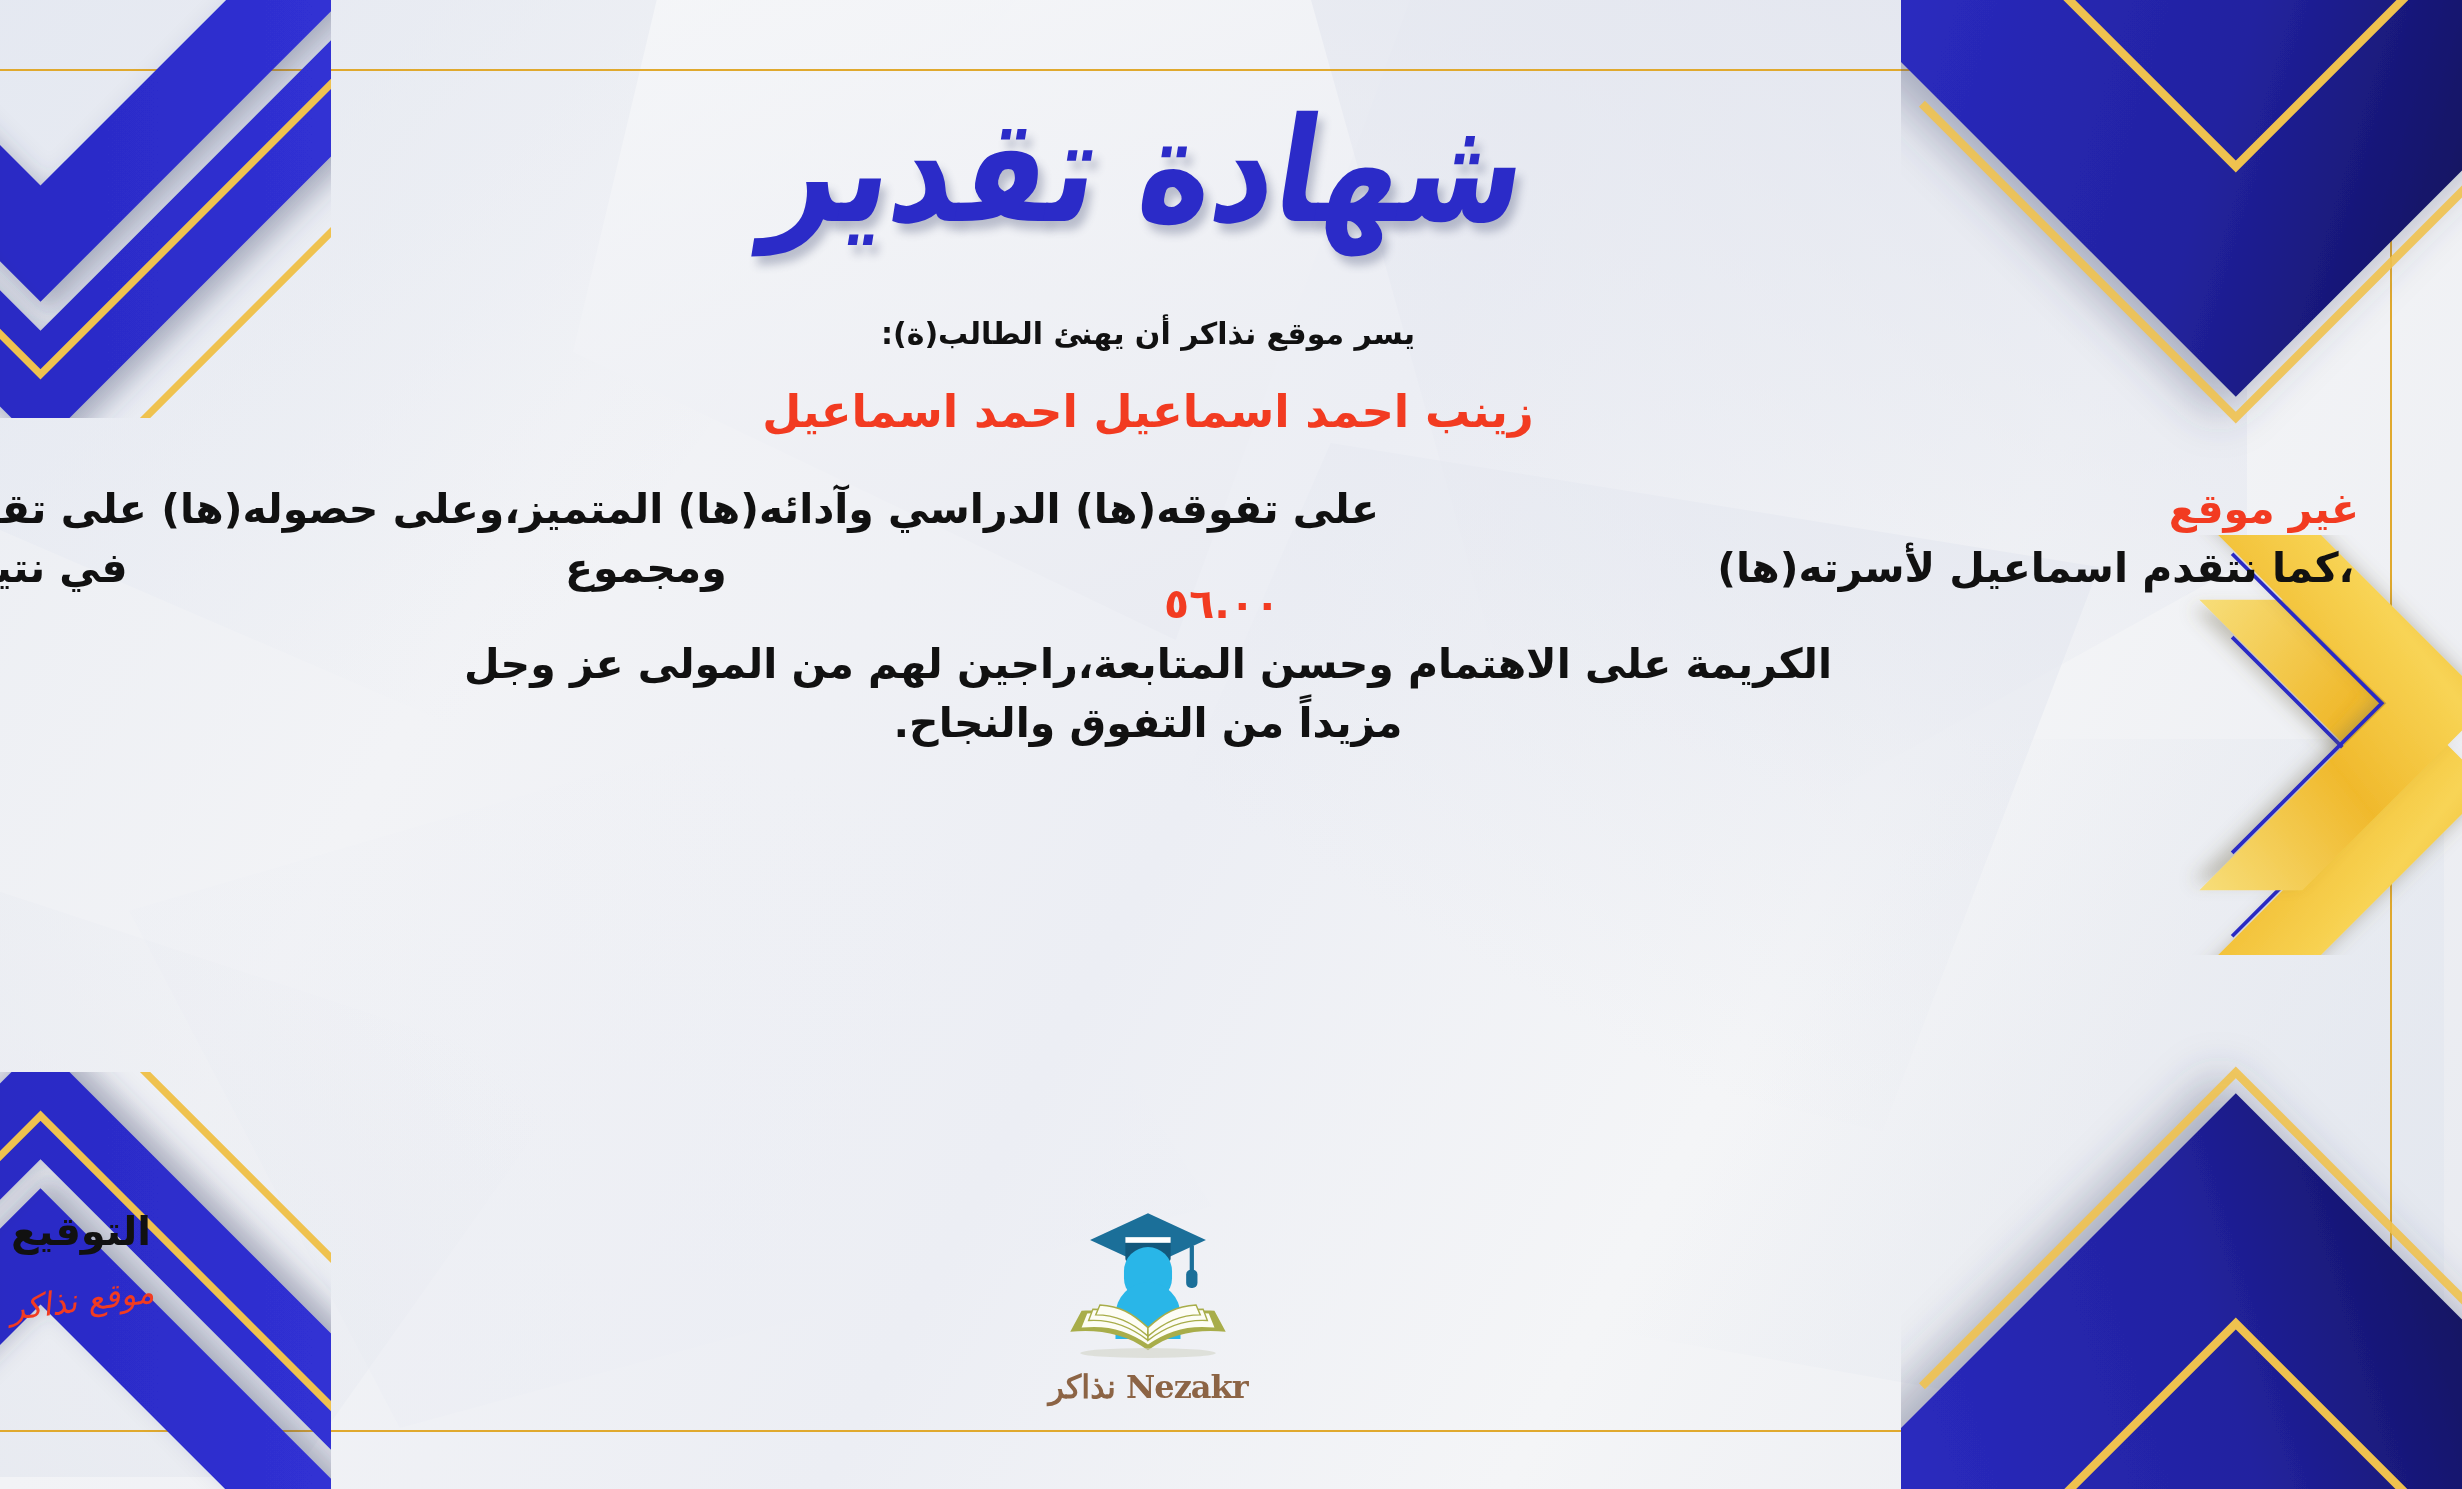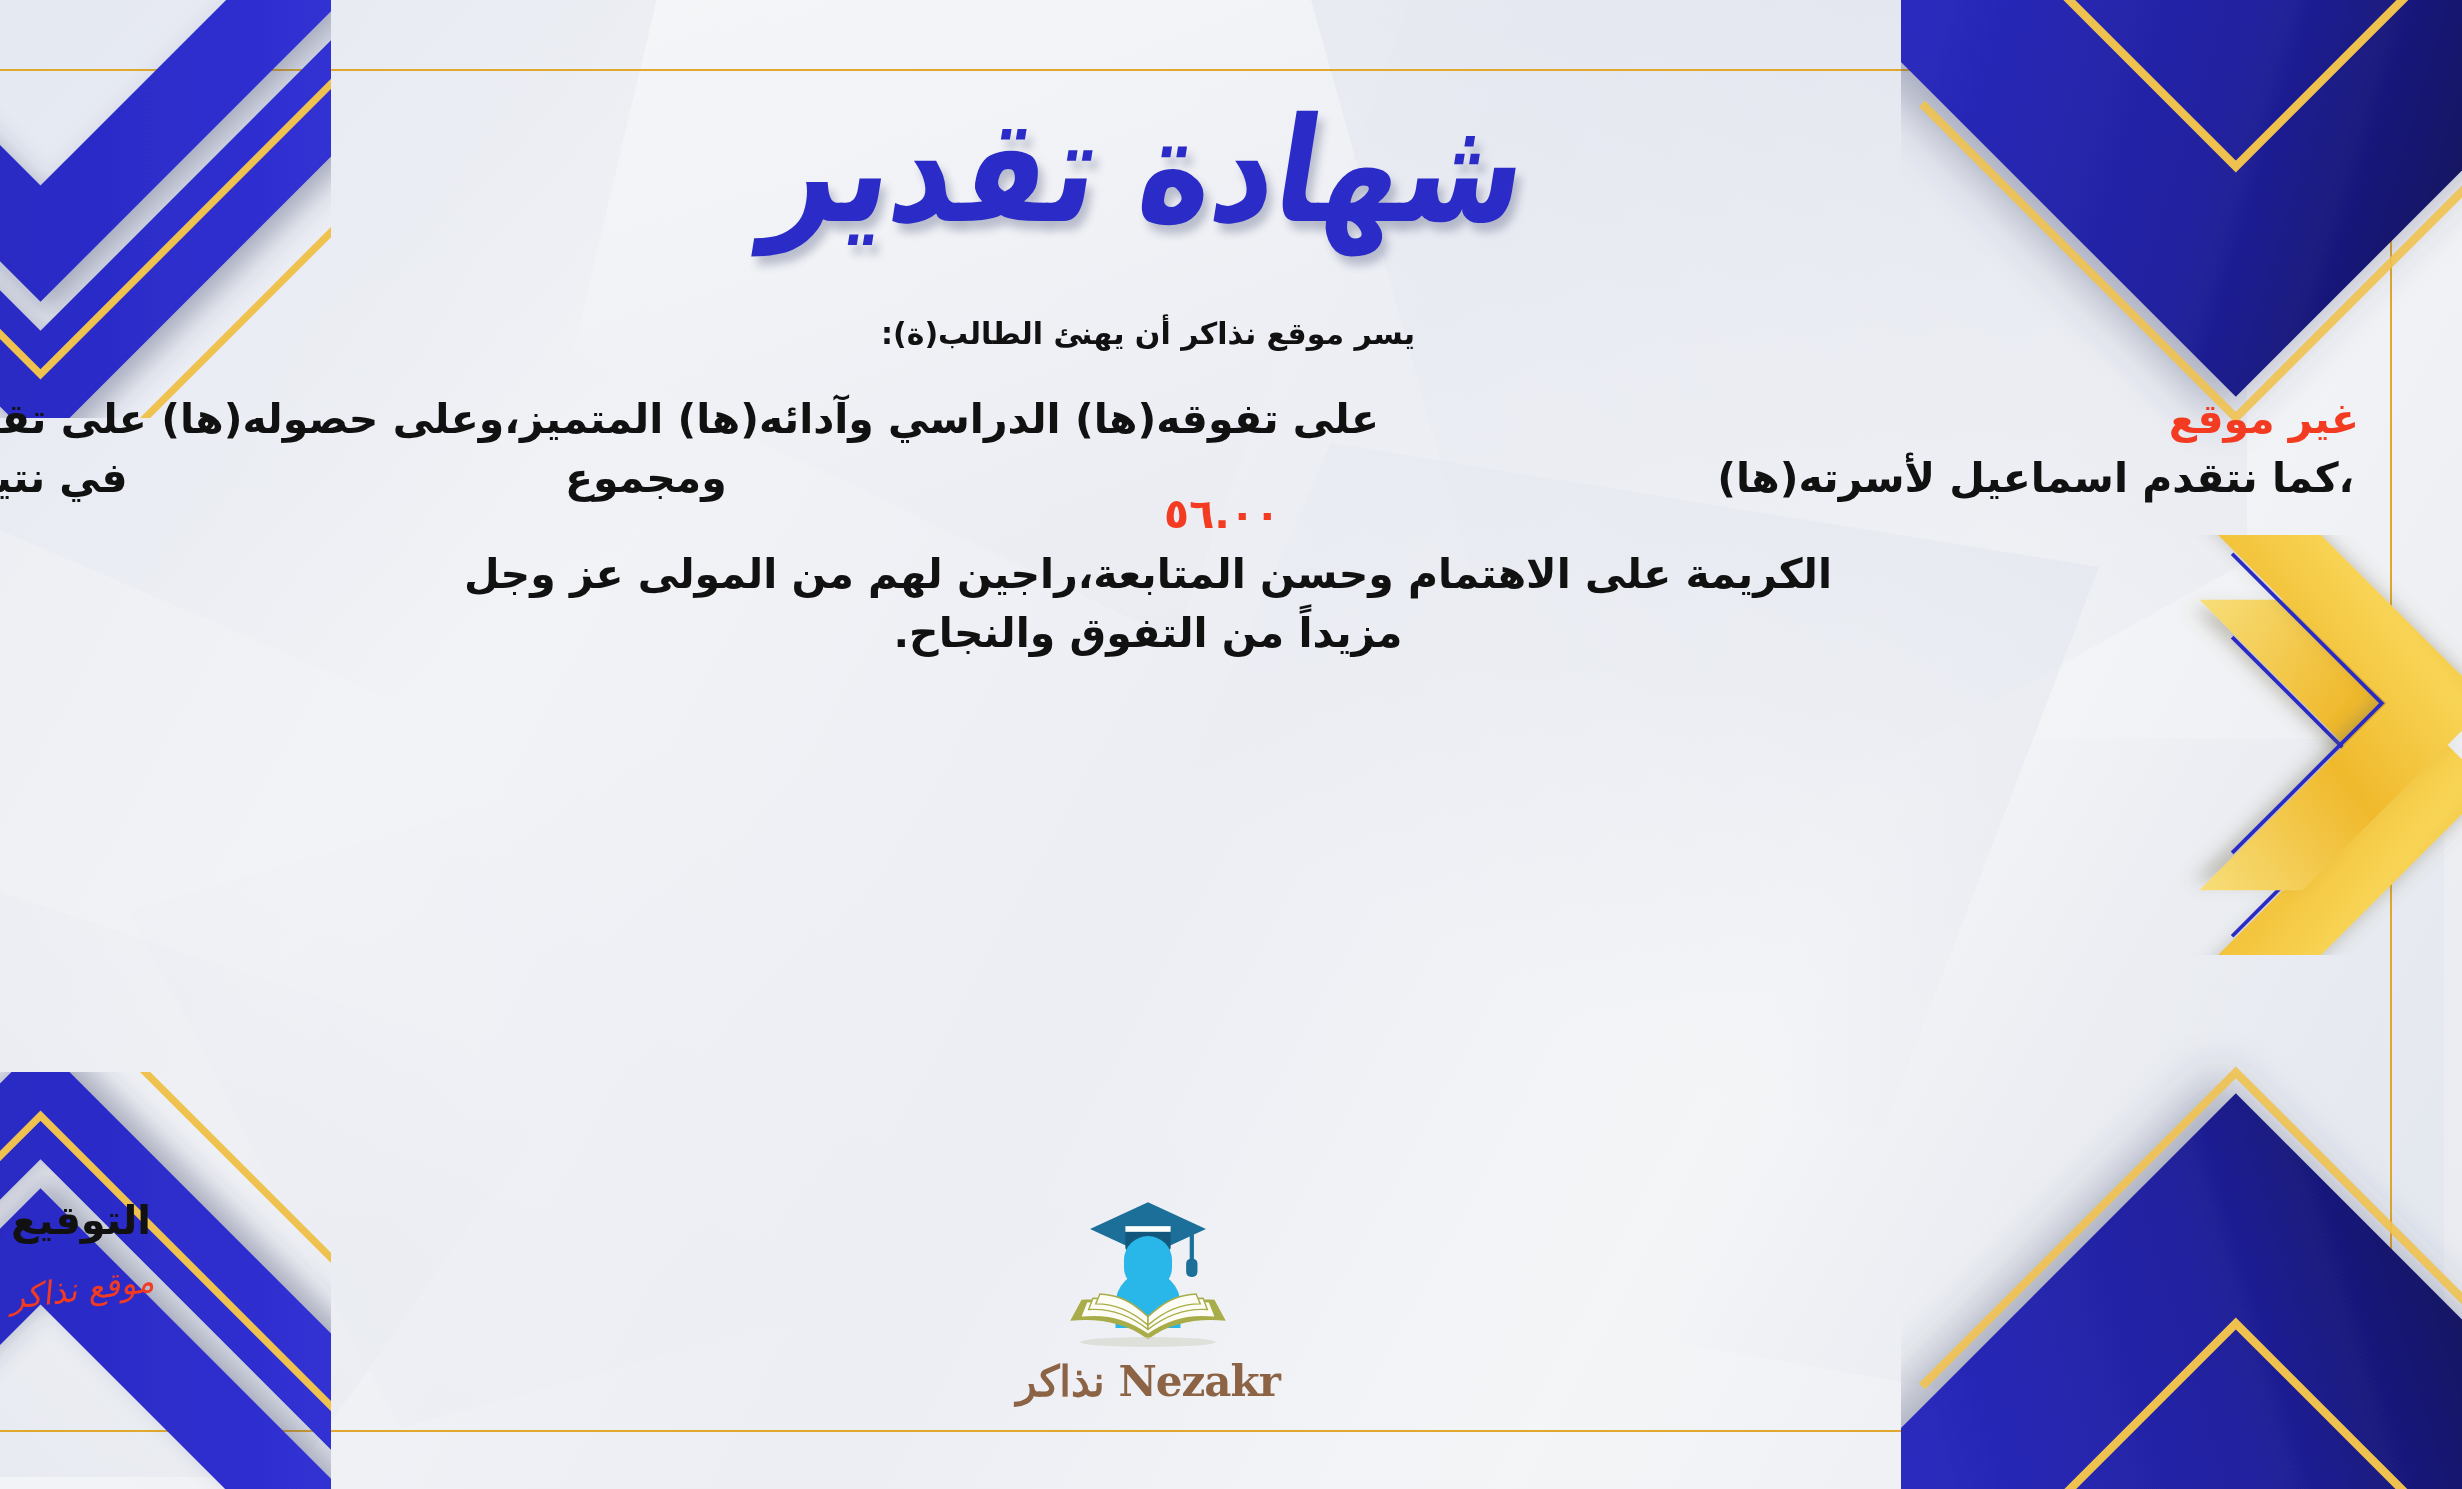--- a/index.html
+++ b/index.html
@@ -122,21 +122,21 @@
     transform:rotate(-7deg) skewX(-12deg);
     white-space:nowrap;
   }
   .spacer-col{width:305px;order:0;}
 
   .logo-col{display:flex;flex-direction:column;align-items:center;order:1;margin-top:-4.9px;}
   .logo-mark{width:212px;height:163px;}
   .logo-mark svg{width:100%;height:100%;display:block;}
   .logo-text{
     margin-top:2px;
-    font-size:42px;font-weight:700;color:#8c6445;
+    font-size:32px;font-weight:700;color:#8c6445;
     letter-spacing:-1px;white-space:nowrap;
     font-family:"DejaVu Serif","Liberation Serif",serif;
   }
 </style>
 </head>
 <body>
 
 <div class="cert">
 
   <div class="bg-base"></div>
@@ -231,20 +231,21 @@
   </div>
 
   <div class="content">
 
     <div class="title-wrap">
       <div class="title">شهادة تقدير</div>
     </div>
 
     <div class="line congrats">يسر موقع نذاكر أن يهنئ الطالب(ة):</div>
 
+    <div class="line student-name">زينب احمد اسماعيل احمد اسماعيل</div>
 
     <div class="body-block">
 
       <div class="body-line l1">
         <span class="red">غير موقع</span>
         <span>على تفوقه(ها) الدراسي وآدائه(ها) المتميز،وعلى حصوله(ها) على تقدير</span>
       </div>
 
       <div class="body-line l2">
         <span>،كما نتقدم اسماعيل لأسرته(ها)</span>

